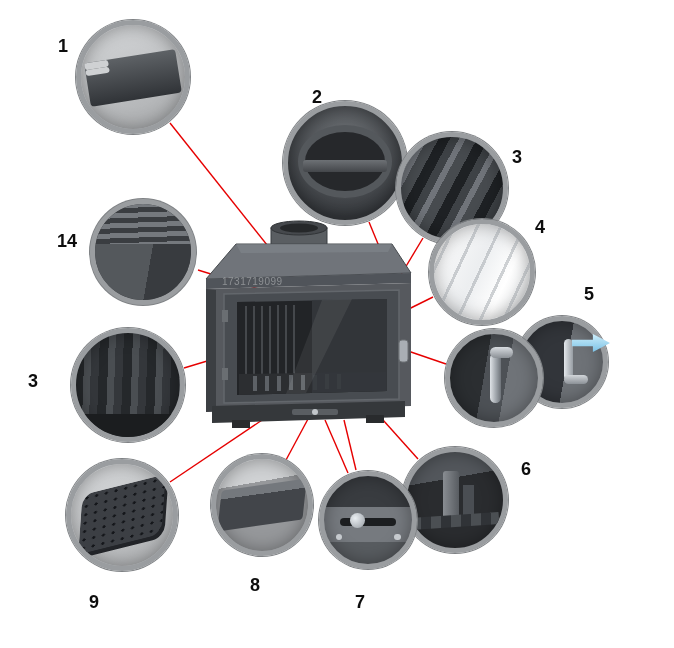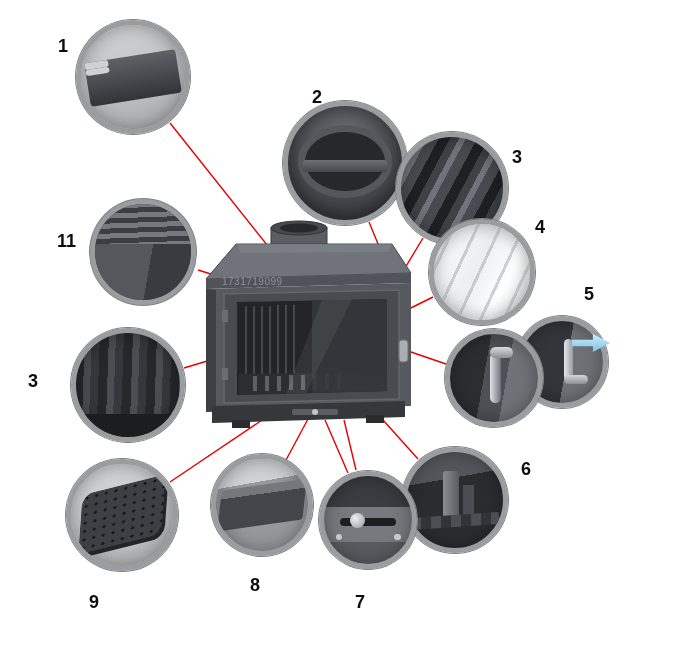--- a/index.html
+++ b/index.html
@@ -243,15 +243,15 @@
   <div class="num n1">1</div>
   <div class="num n2">2</div>
   <div class="num n3">3</div>
   <div class="num n4">4</div>
   <div class="num n5">5</div>
   <div class="num n6">6</div>
   <div class="num n7">7</div>
   <div class="num n8">8</div>
   <div class="num n9">9</div>
   <div class="num n10">3</div>
-  <div class="num n11">11</div>
+  <div class="num n11">14</div>
 
 </div>
 
 </body></html>

